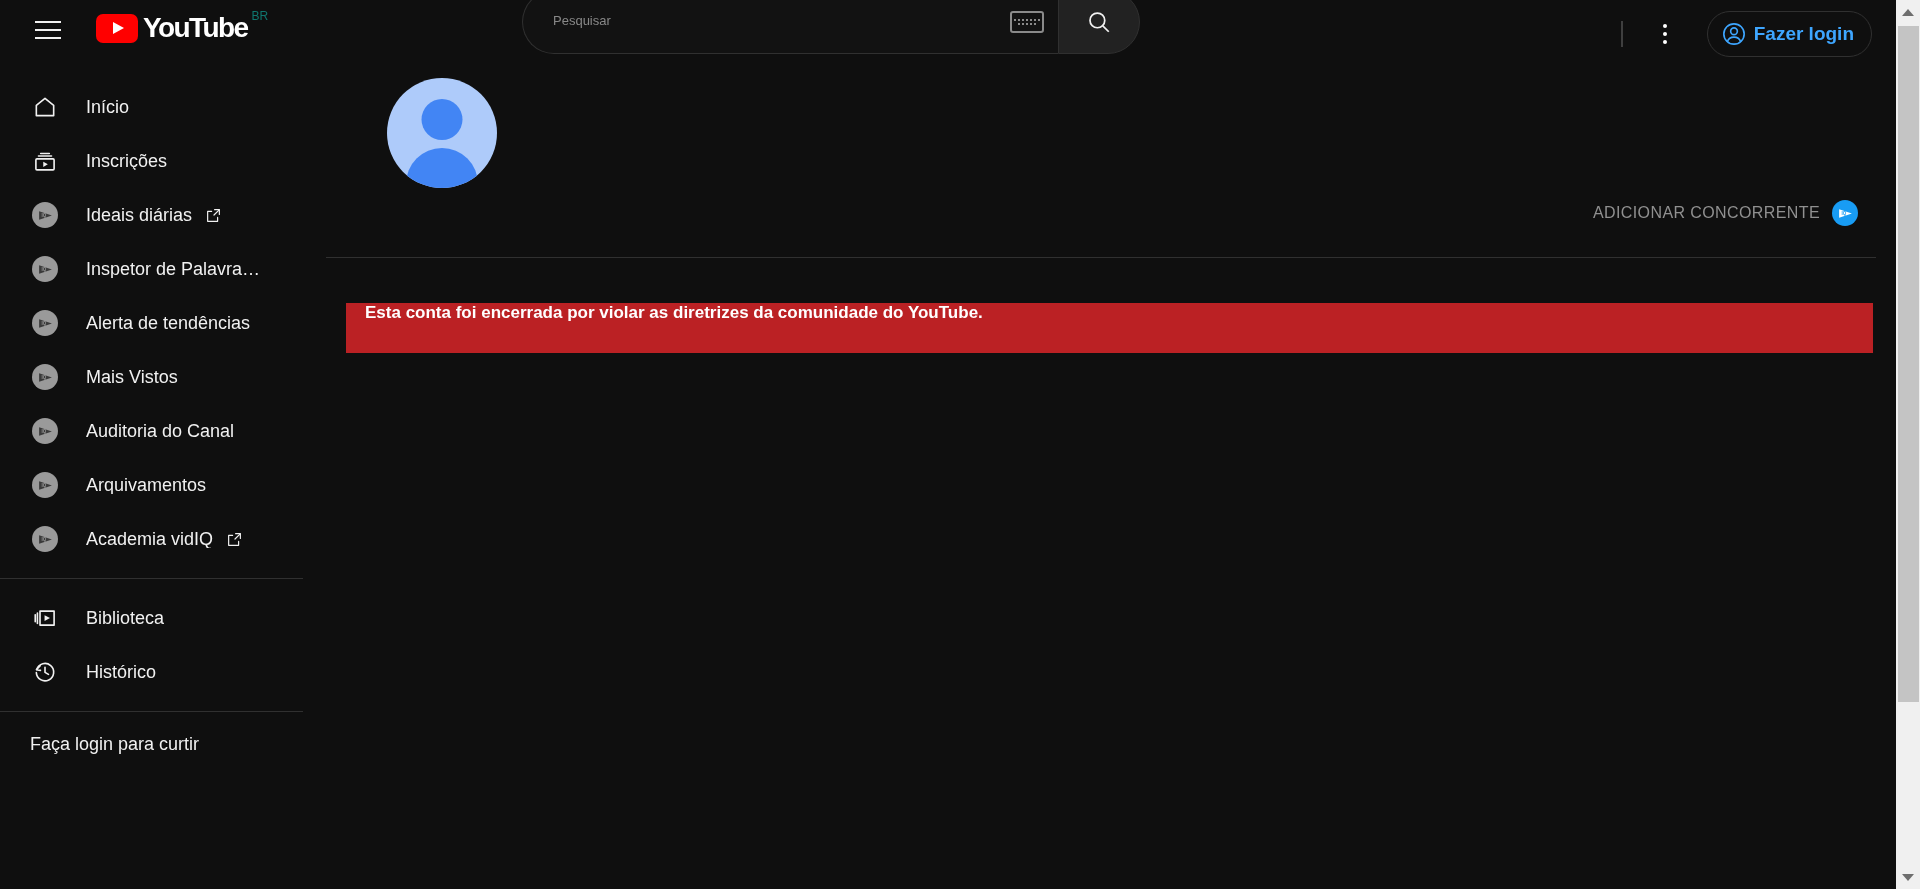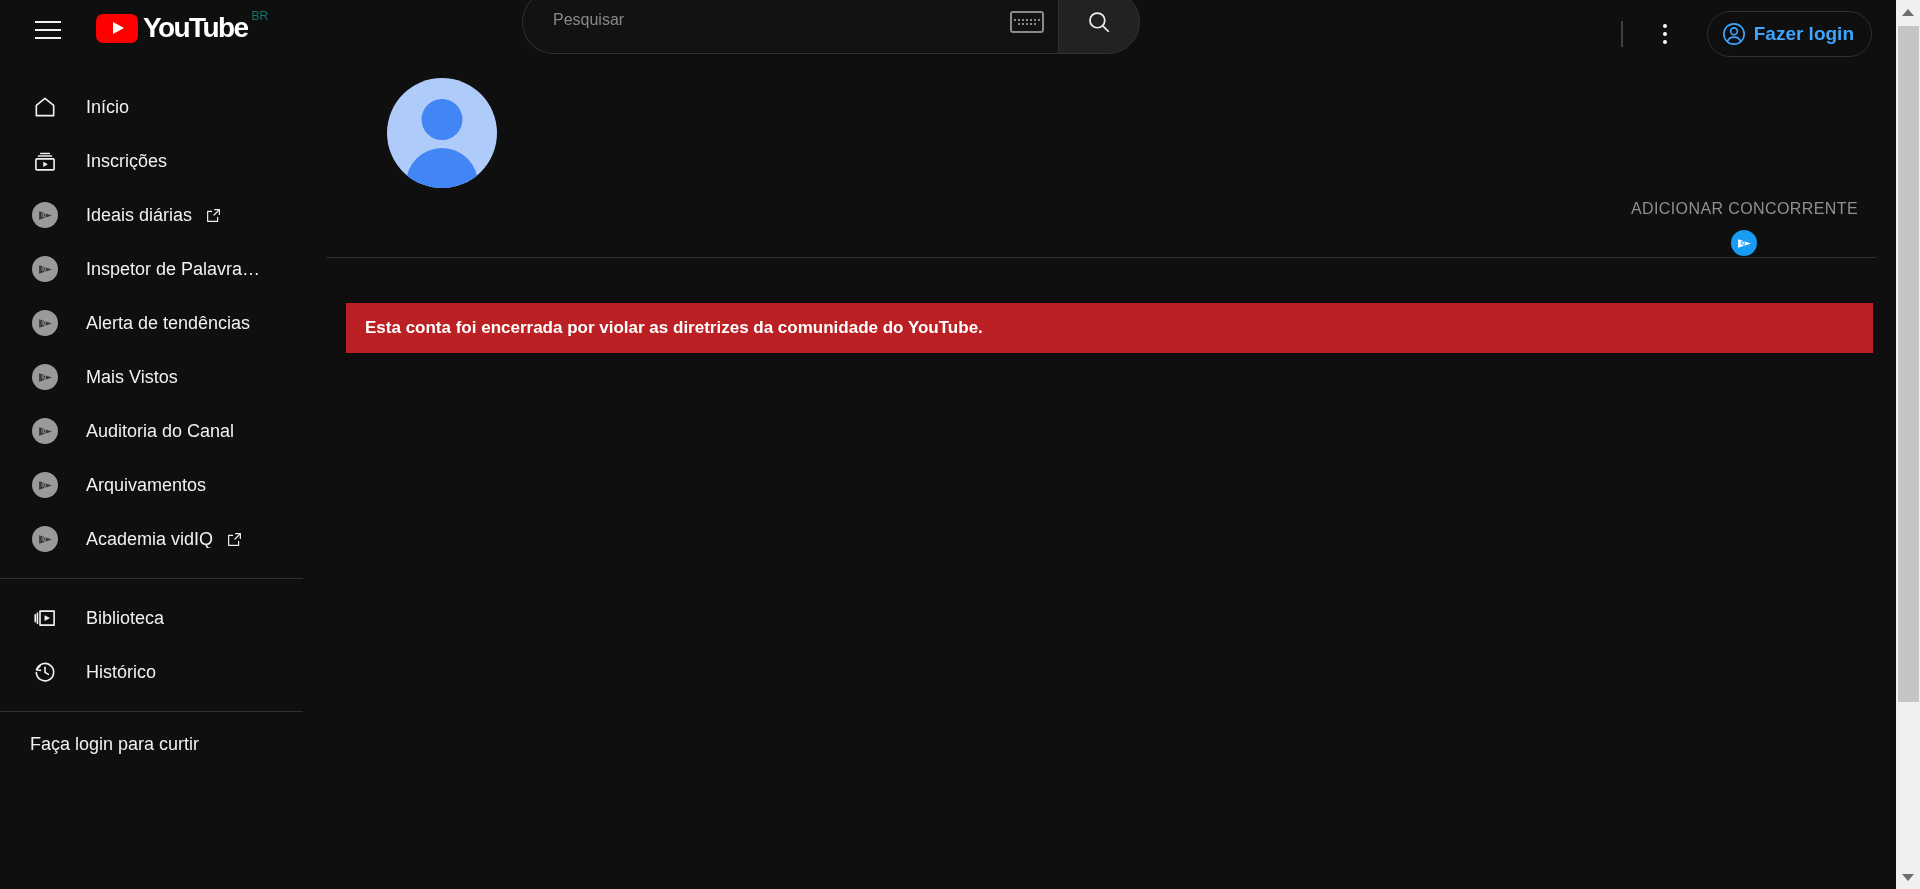--- a/index.html
+++ b/index.html
@@ -102,21 +102,21 @@
     align-items: center;
     padding: 0 4px 0 30px;
     position: relative;
   }
   #search-input {
     flex: 1;
     background: transparent;
     border: none;
     outline: none;
     color: #f1f1f1;
-    font-size: 16px;
+    font-size: 13px;
     font-family: "Liberation Sans", sans-serif;
     line-height: 1;
     padding-bottom: 4px;
   }
   #search-input::placeholder { color: #888888; opacity: 1; }
 
   #keyboard-icon {
     width: 34px; height: 22px;
     border: 2px solid #8a8a8a;
     border-radius: 3px;
@@ -294,21 +294,20 @@
     background: #4285f4;
   }
 
   #add-competitor {
     position: absolute;
     right: 38px; top: 132px;
     display: flex;
     align-items: center;
     gap: 12px;
     cursor: pointer;
-    flex-direction: column;
   }
   #add-competitor .label {
     color: #909090;
     font-size: 16px;
     letter-spacing: 0.4px;
   }
 
   #header-rule {
     position: absolute;
     left: 21px;
@@ -319,21 +318,21 @@
   }
 
   #banner {
     position: absolute;
     left: 41px;
     top: 235px;
     width: 1527px;
     height: 50px;
     background: #bb2124;
     display: flex;
-    align-items: center;
+    align-items: flex-start;
     padding-left: 19px;
   }
   #banner .banner-text {
     color: #ffffff;
     font-size: 17px;
     font-weight: bold;
   }
 
   
   #scrollbar {

